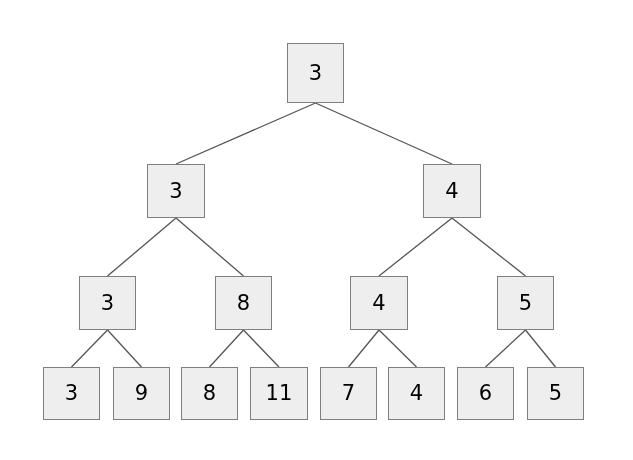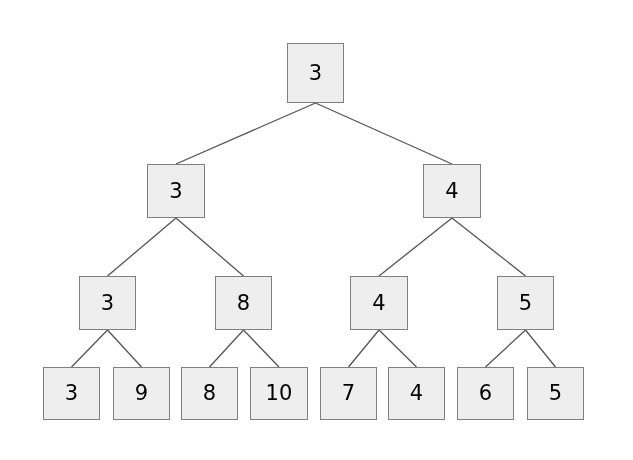--- a/index.html
+++ b/index.html
@@ -98,21 +98,21 @@
       <div class="tree-node" style="left: 43px; top: 367px; width: 57px; height: 53px; background: rgb(238, 238, 238); border-color: rgb(127, 127, 127); color: rgb(0, 0, 0);">
         <span class="node-label">3</span>
       </div>
       <div class="tree-node" style="left: 113px; top: 367px; width: 57px; height: 53px; background: rgb(238, 238, 238); border-color: rgb(127, 127, 127); color: rgb(0, 0, 0);">
         <span class="node-label">9</span>
       </div>
       <div class="tree-node" style="left: 181px; top: 367px; width: 57px; height: 53px; background: rgb(238, 238, 238); border-color: rgb(127, 127, 127); color: rgb(0, 0, 0);">
         <span class="node-label">8</span>
       </div>
       <div class="tree-node" style="left: 250px; top: 367px; width: 58px; height: 53px; background: rgb(238, 238, 238); border-color: rgb(127, 127, 127); color: rgb(0, 0, 0);">
-        <span class="node-label">10</span>
+        <span class="node-label">11</span>
       </div>
       <div class="tree-node" style="left: 320px; top: 367px; width: 57px; height: 53px; background: rgb(238, 238, 238); border-color: rgb(127, 127, 127); color: rgb(0, 0, 0);">
         <span class="node-label">7</span>
       </div>
       <div class="tree-node" style="left: 388px; top: 367px; width: 57px; height: 53px; background: rgb(238, 238, 238); border-color: rgb(127, 127, 127); color: rgb(0, 0, 0);">
         <span class="node-label">4</span>
       </div>
       <div class="tree-node" style="left: 457px; top: 367px; width: 57px; height: 53px; background: rgb(238, 238, 238); border-color: rgb(127, 127, 127); color: rgb(0, 0, 0);">
         <span class="node-label">6</span>
       </div>

